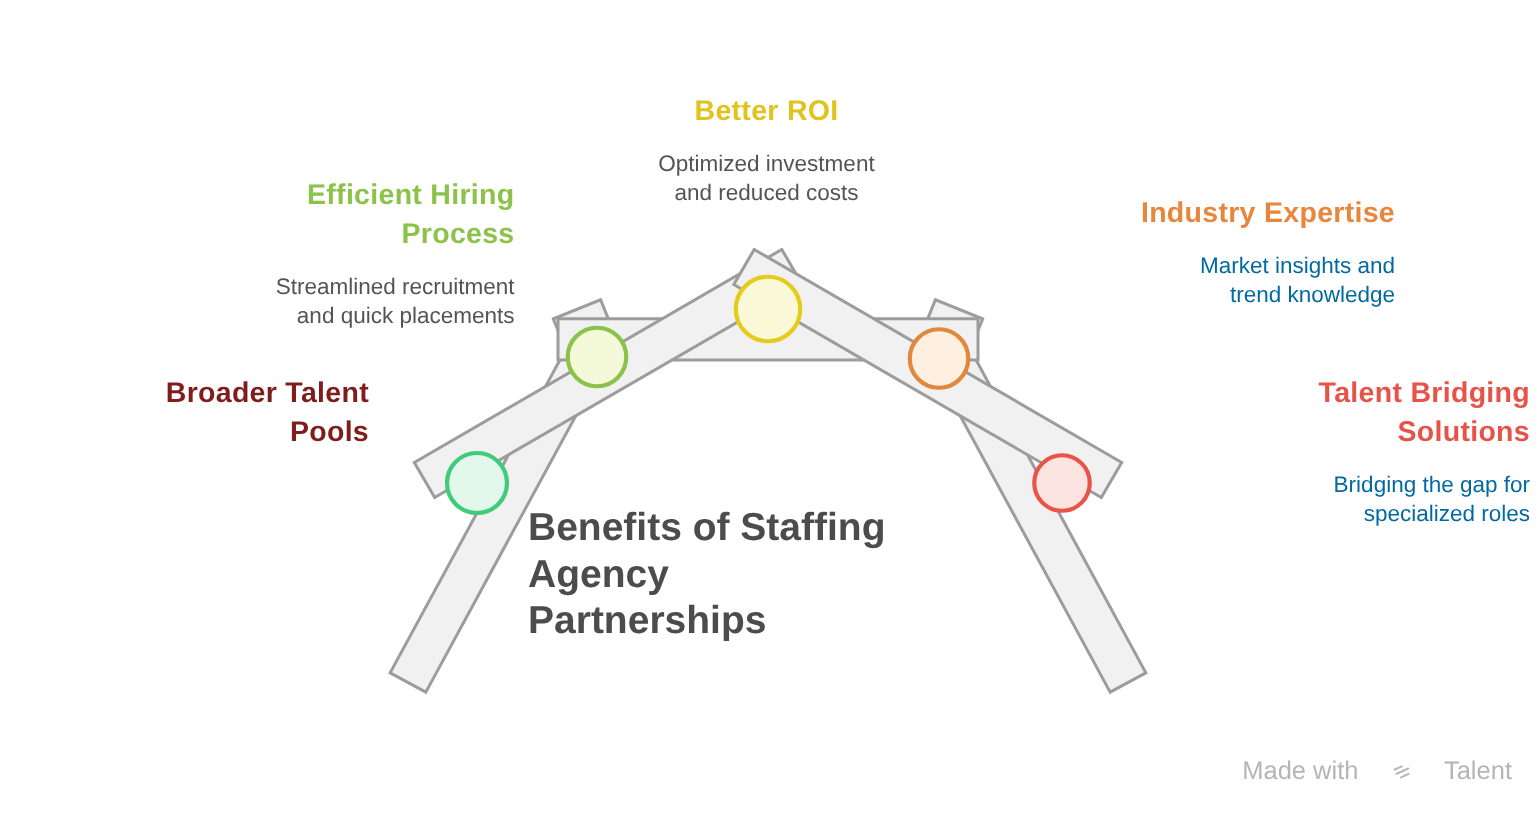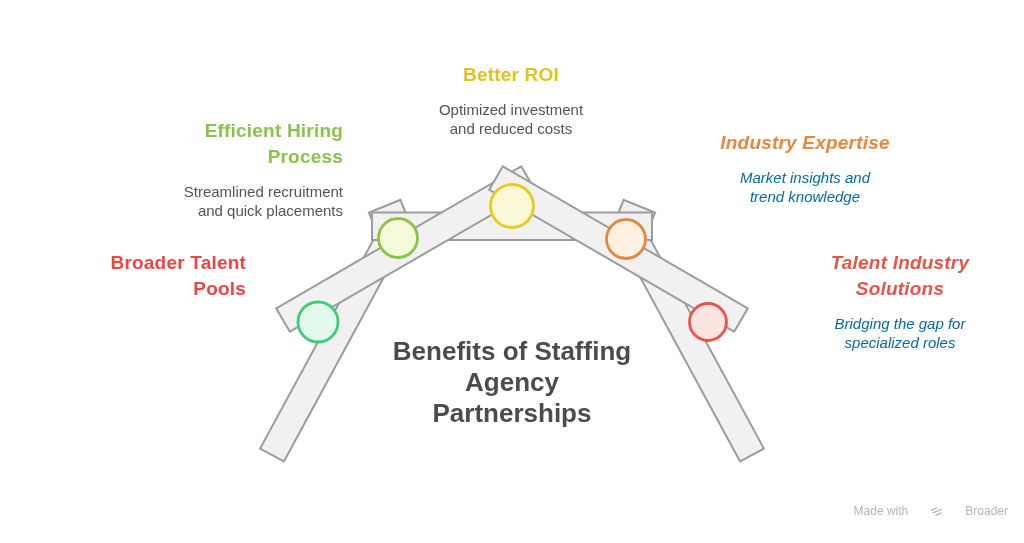--- a/index.html
+++ b/index.html
@@ -10,29 +10,29 @@
   #arch{position:absolute;left:0;top:0;}
   .item{position:absolute;}
   .item .h{
     font-weight:bold;font-size:19px;line-height:26px;
     white-space:pre-line;letter-spacing:.2px;
   }
   .item .d{
     font-size:15px;line-height:19px;margin-top:12px;white-space:pre-line;
   }
   .align-right{text-align:right;}
-  .align-left{text-align:center;font-style:italic;}
+  .align-left{text-align:right;}
   .align-center{text-align:center;}
   #diagram-title{
-    position:absolute;left:352px;top:336px;width:320px;text-align:center;
+    position:absolute;left:352px;top:336px;width:320px;
     font-weight:bold;font-size:26px;line-height:31px;white-space:pre-line;
   }
   #watermark{
     position:absolute;right:16px;top:504px;display:flex;align-items:center;
-    gap:22px;font-size:12px;color:#b5b5b5;
+    gap:22px;font-size:17px;color:#b5b5b5;
   }
   #watermark svg{display:block;}
 </style>
 </head>
 <body>
 
 <div id="canvas">
 
   <svg id="arch" width="1024" height="543" viewBox="0 0 1024 543">
 
@@ -48,21 +48,21 @@
     <polygon points="734.2,331.7 489.2,189.7 502.8,166.3 747.8,308.3" stroke-width="2" fill="#f1f1f1" stroke="#9c9c9c"></polygon>
 
     <circle cx="318" cy="322" r="20" stroke-width="2.8" fill="#e2f8ea" stroke="#3fcb79"></circle>
     <circle cx="398" cy="238" r="19.5" stroke-width="2.8" fill="#f4f9d9" stroke="#8bc34a"></circle>
     <circle cx="512" cy="206" r="21.5" stroke-width="2.8" fill="#fbf8d8" stroke="#e4cb1d"></circle>
     <circle cx="626" cy="239" r="19.5" stroke-width="2.8" fill="#fdf0e1" stroke="#e2883c"></circle>
     <circle cx="708" cy="322" r="18.5" stroke-width="2.8" fill="#fce5e1" stroke="#ea5348"></circle>
   </svg>
 
   <div class="item align-right" style="right:778px;top:250px;width:230px;">
-    <div class="h" style="color: #ef4444;">Broader Talent
+    <div class="h" style="color: #7f1d1d;">Broader Talent
 Pools</div>
   </div>
 
   <div class="item align-right" style="right:681px;top:118px;width:260px;">
     <div class="h" style="color: rgb(139, 195, 74);">Efficient Hiring
 Process</div>
     <div class="d" style="color: rgb(84, 84, 84);">Streamlined recruitment
 and quick placements</div>
   </div>
 
@@ -72,31 +72,31 @@
 and reduced costs</div>
   </div>
 
   <div class="item align-left" style="left:680px;top:130px;width:250px;">
     <div class="h" style="color: rgb(232, 135, 59);">Industry Expertise</div>
     <div class="d" style="color: #0369a1;">Market insights and
 trend knowledge</div>
   </div>
 
   <div class="item align-left" style="left:780px;top:250px;width:240px;">
-    <div class="h" style="color: rgb(232, 83, 73);">Talent Industry
+    <div class="h" style="color: rgb(232, 83, 73);">Talent Bridging
 Solutions</div>
     <div class="d" style="color: #0369a1;">Bridging the gap for
 specialized roles</div>
   </div>
 
   <div id="diagram-title" style="color: rgb(76, 76, 76);">Benefits of Staffing
 Agency
 Partnerships</div>
 
   <div id="watermark">
     <span>Made with</span>
     <svg width="13" height="13" viewBox="0 0 24 24">
       <path d="M3 9.5 L12 5.5 M5.5 14.5 L20 8 M11 19 L20.5 14.5" stroke="#b5b5b5" stroke-width="2.4" fill="none" stroke-linecap="round"></path>
     </svg>
-    <span>Broader</span>
+    <span>Talent</span>
   </div>
 
 </div>
 
 </body></html>

